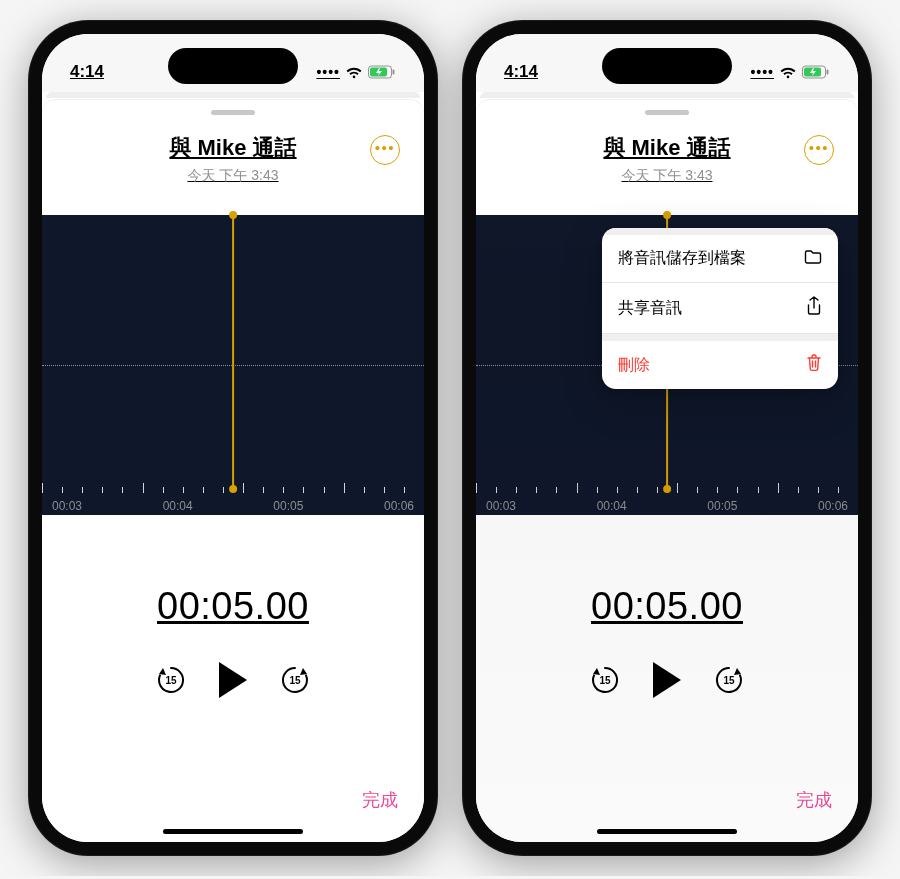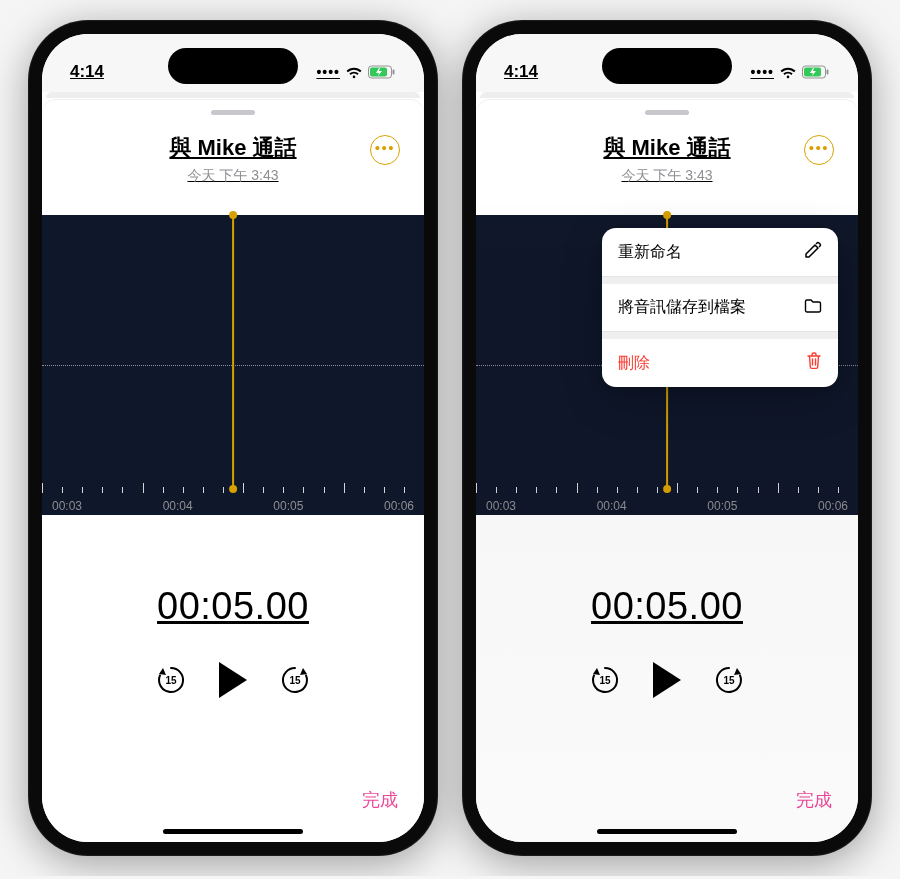--- a/index.html
+++ b/index.html
@@ -335,37 +335,37 @@
 
       <div class="title-row">
         <div class="title">與 Mike 通話</div>
         <div class="subtitle">今天 下午 3:43</div>
         <div class="more-btn">•••</div>
       </div>
 
       <div class="dim-overlay"></div>
 
       <div class="popup">
-        <div class="popup-item">
-          <span>重新命名</span>
-          <span>
-            <svg width="18" height="18" viewBox="0 0 18 18">
-                <path d="M2 13l9-9 3 3-9 9H2v-3z M12 3l1-1a1.5 1.5 0 012 0l1 1a1.5 1.5 0 010 2l-1 1" fill="none" stroke="#000" stroke-width="1.5" stroke-linejoin="round"></path>
-              </svg>
-          </span>
-        </div>
         <div class="popup-sep"></div>
         <div class="popup-item">
           <span>將音訊儲存到檔案</span>
           <span>
             <svg width="18" height="16" viewBox="0 0 18 16">
                 <path d="M1.5 3.5A1.5 1.5 0 013 2h4l2 2h6a1.5 1.5 0 011.5 1.5v7A1.5 1.5 0 0115 14H3a1.5 1.5 0 01-1.5-1.5v-9z" fill="none" stroke="#000" stroke-width="1.4"></path>
               </svg>
           </span>
         </div>
+        <div class="popup-item">
+          <span>共享音訊</span>
+          <span>
+            <svg width="16" height="20" viewBox="0 0 16 20">
+                <path d="M8 1v11M4 4l4-3 4 3M2.5 9v7.5A1.5 1.5 0 004 18h8a1.5 1.5 0 001.5-1.5V9" fill="none" stroke="#000" stroke-width="1.4" stroke-linecap="round" stroke-linejoin="round"></path>
+              </svg>
+          </span>
+        </div>
         <div class="popup-sep"></div>
         <div class="popup-item danger">
           <span>刪除</span>
           <span>
             <svg width="16" height="18" viewBox="0 0 16 18">
                 <path d="M2 4h12M6 4V2.5A1.5 1.5 0 017.5 1h1A1.5 1.5 0 0110 2.5V4M3.5 4l.8 11a1.5 1.5 0 001.5 1.4h4.4a1.5 1.5 0 001.5-1.4l.8-11M6.5 7v6M9.5 7v6" fill="none" stroke="#ff3b30" stroke-width="1.4" stroke-linecap="round"></path>
               </svg>
           </span>
         </div>
       </div>

